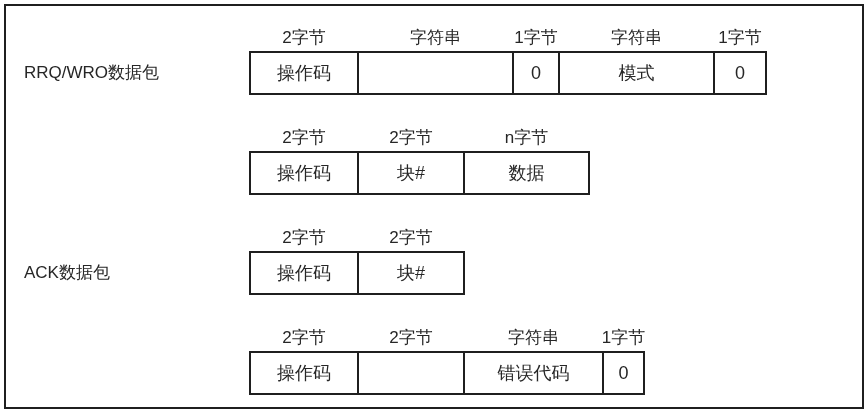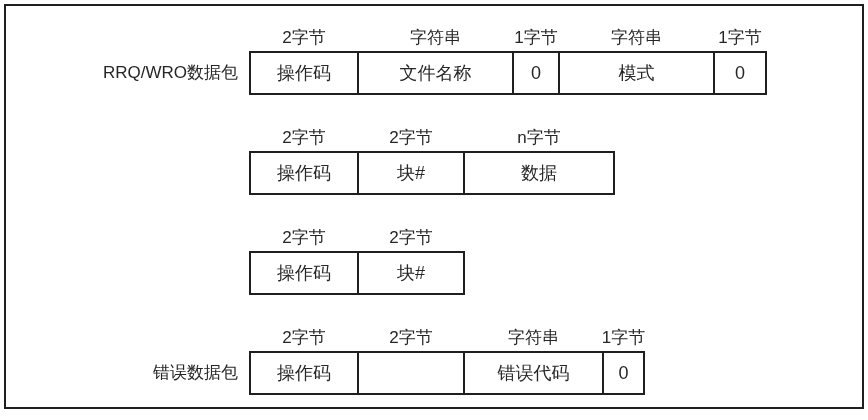--- a/index.html
+++ b/index.html
@@ -31,23 +31,24 @@
   .p1 { top: 151px; }
   .p2 { top: 251px; }
   .p3 { top: 351px; }
   .row-label {
     position: absolute;
     left: 0;
     top: 0;
     width: 238px;
     height: 44px;
     line-height: 44px;
-    text-align: right;
+    text-align: left;
     font-size: 17px;
     white-space: nowrap;
+    padding-left: 24px;
   }
   .cells {
     position: absolute;
     left: 249px;
     top: 0;
     display: flex;
   }
   .cell {
     position: relative;
     box-sizing: border-box;
@@ -70,40 +71,39 @@
     text-align: center;
     font-size: 17px;
     line-height: 22px;
     white-space: nowrap;
   }
   .w110 { width: 110px; }
   .w157 { width: 157px; }
   .w48  { width: 48px; }
   .w54  { width: 54px; }
   .w108 { width: 108px; }
-  .w152 { width: 152px; }
+  .w152 { width: 127px; }
   .w141 { width: 141px; }
   .w43  { width: 43px; }
 </style>
 </head>
 <body>
 
 <div class="canvas">
   <div class="frame"></div>
 
   <div class="packet p0">
     <div class="row-label">RRQ/WRO数据包</div>
     <div class="cells">
       <div class="cell w110">
         <div class="size-label">2字节</div>
         <span>操作码</span>
       </div>
       <div class="cell w157">
         <div class="size-label">字符串</div>
-        <span>文件名称</span>
       </div>
       <div class="cell w48">
         <div class="size-label">1字节</div>
         <span>0</span>
       </div>
       <div class="cell w157">
         <div class="size-label">字符串</div>
         <span>模式</span>
       </div>
       <div class="cell w54">
@@ -124,34 +124,34 @@
         <span>块#</span>
       </div>
       <div class="cell w152">
         <div class="size-label">n字节</div>
         <span>数据</span>
       </div>
     </div>
   </div>
 
   <div class="packet p2">
+    <div class="row-label">ACK数据包</div>
     <div class="cells">
       <div class="cell w110">
         <div class="size-label">2字节</div>
         <span>操作码</span>
       </div>
       <div class="cell w108">
         <div class="size-label">2字节</div>
         <span>块#</span>
       </div>
     </div>
   </div>
 
   <div class="packet p3">
-    <div class="row-label">错误数据包</div>
     <div class="cells">
       <div class="cell w110">
         <div class="size-label">2字节</div>
         <span>操作码</span>
       </div>
       <div class="cell w108">
         <div class="size-label">2字节</div>
       </div>
       <div class="cell w141">
         <div class="size-label">字符串</div>

